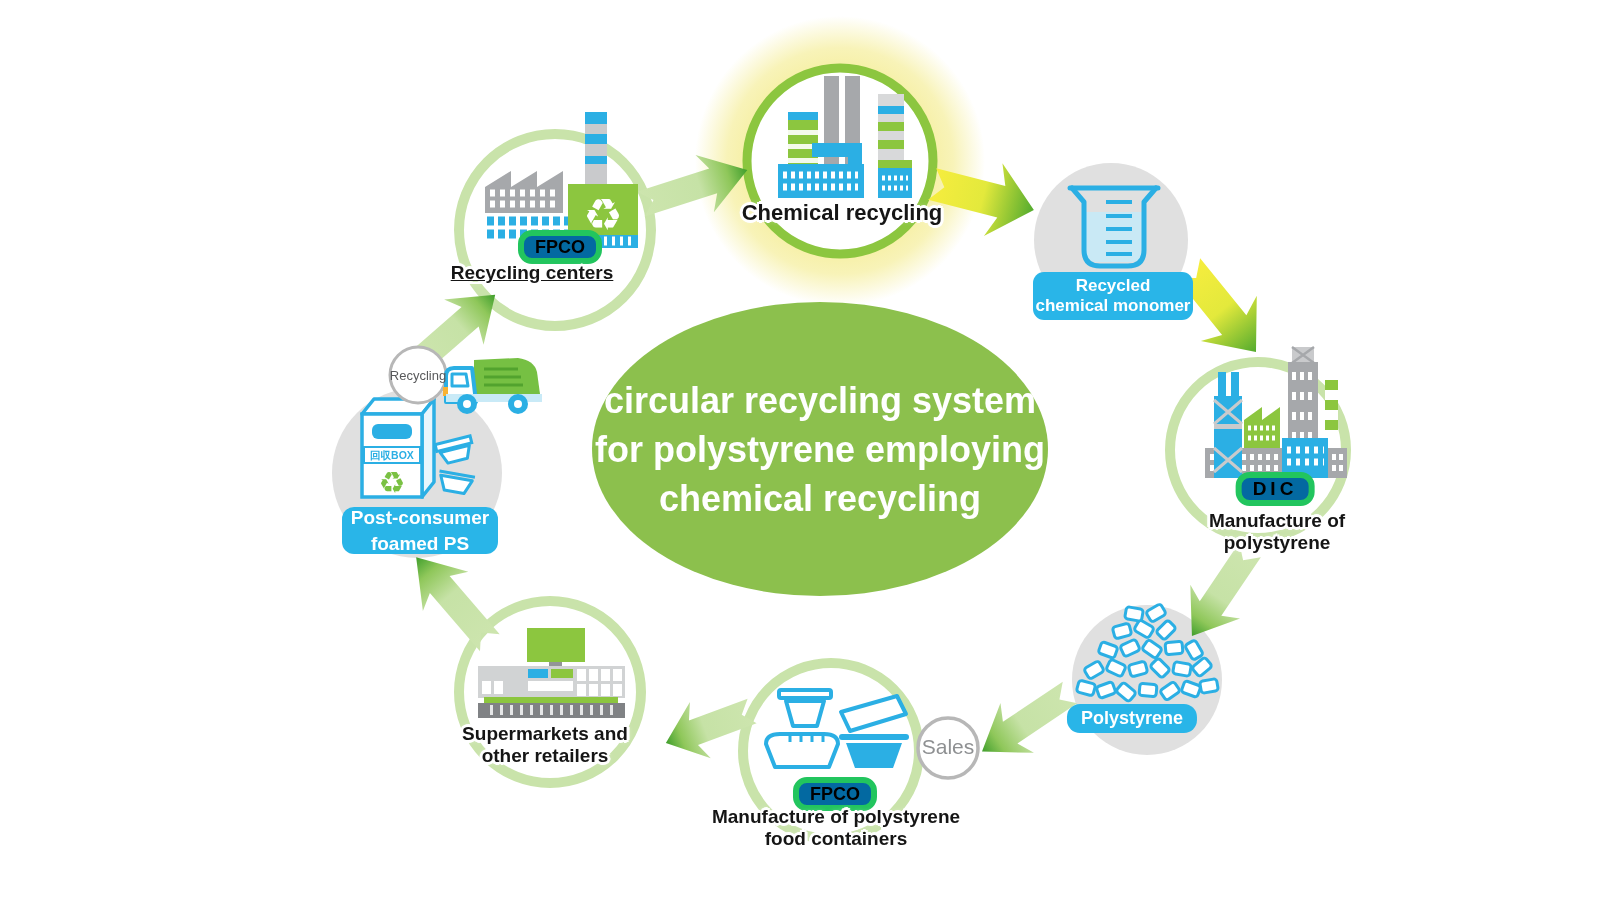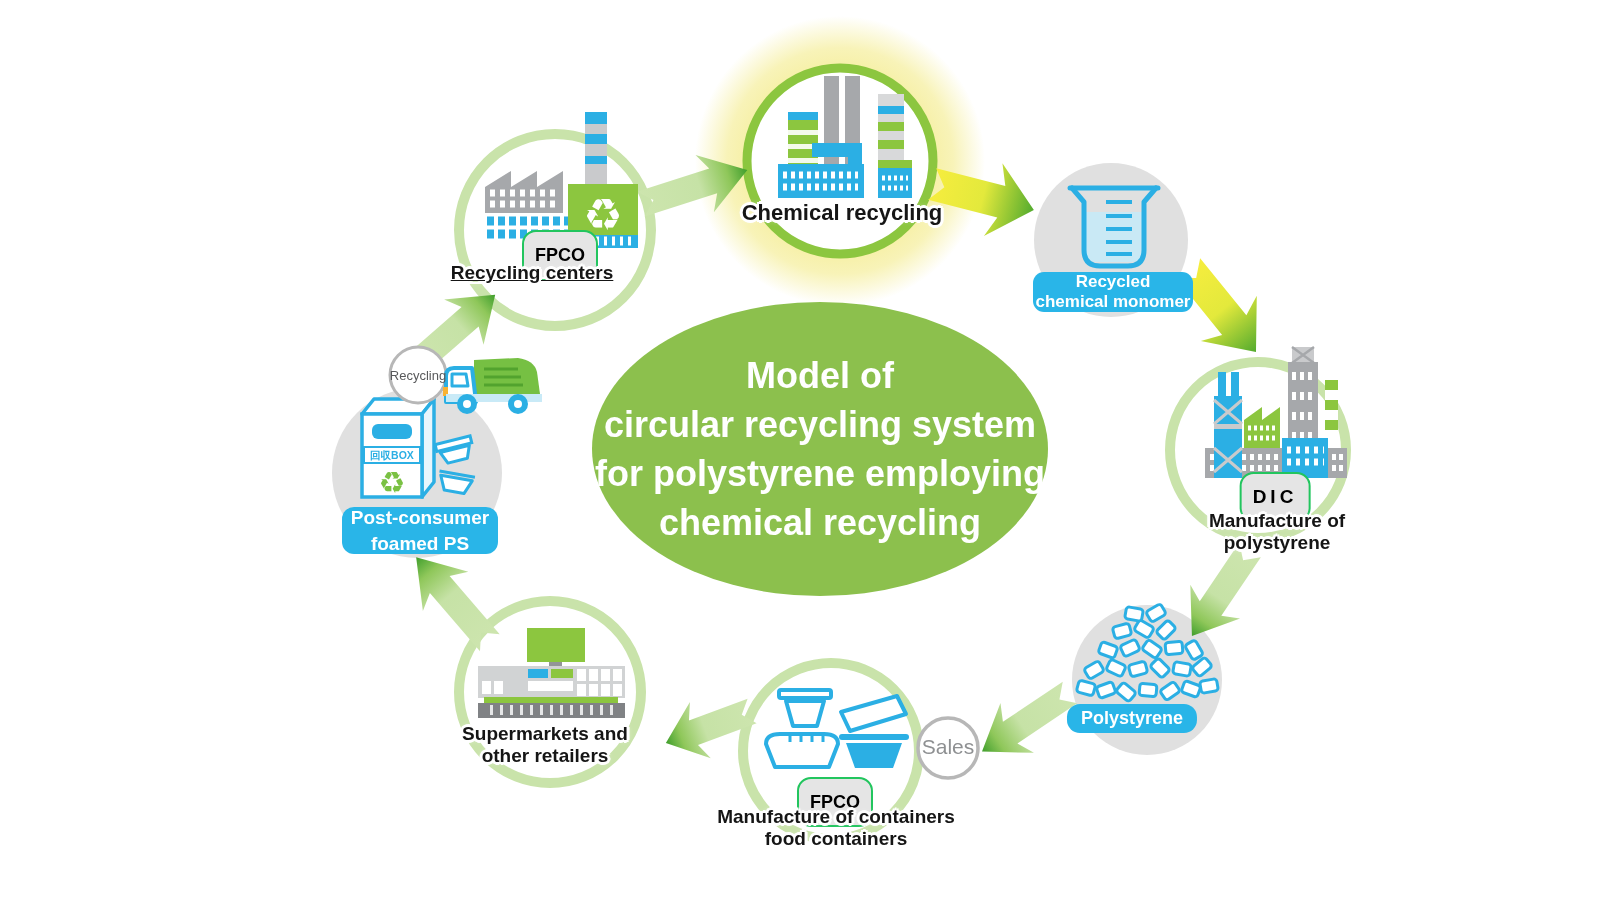--- a/index.html
+++ b/index.html
@@ -24,29 +24,29 @@
   .halo{text-shadow:-2px -2px 0 #fff,2px -2px 0 #fff,-2px 2px 0 #fff,2px 2px 0 #fff,
     -3px 0 0 #fff,3px 0 0 #fff,0 -3px 0 #fff,0 3px 0 #fff,0 0 6px #fff;}
   .lbl-xl{font-size:22px;}
   
   .badge-cyan{
     position:absolute;transform:translateX(-50%);
     background:var(--badge-cyan,#29B5E8);color:#fff;font-weight:bold;
     border-radius:11px;text-align:center;display:flex;flex-direction:column;
     justify-content:center;align-items:center;white-space:nowrap;
   }
-  .badge-styrene{left:1113px;top:272px;width:160px;height:40px;font-size:17px;line-height:20px;}
+  .badge-styrene{left:1113px;top:272px;width:160px;height:48px;font-size:17px;line-height:20px;}
   .badge-poly{left:1132px;top:704px;height:29px;padding:0 14px;font-size:18px;border-radius:13px;}
   .badge-postconsumer{left:420px;top:507px;width:156px;height:47px;font-size:19px;line-height:21.5px;border-radius:12px;justify-content:space-between;}
   
   .badge-box{
     position:absolute;transform:translateX(-50%);
-    background:#e5e5e5;border:2px solid #22c55e;border-radius:14px;
+    background:#0369a1;border:6px solid #22c55e;border-radius:14px;
     font-weight:bold;color:#000;text-align:center;white-space:nowrap;
-    padding:12px 11px;height:22px;line-height:22px;font-size:18px;
+    padding:0 11px;height:22px;line-height:22px;font-size:18px;
   }
   .badge-dic{letter-spacing:4px;font-size:19px;}
   
   .circle-lbl{position:absolute;transform:translateX(-50%);white-space:nowrap;text-align:center;}
   .lbl-collection{font-size:13px;color:#58595B;font-weight:500;}
   .lbl-sales{font-size:21px;color:#8E9092;font-weight:400;}
 </style>
 </head>
 <body>
 
@@ -268,21 +268,20 @@
       <circle cx="467" cy="404" r="10" fill="#2BAFE4"></circle>
         <circle cx="467" cy="404" r="4" fill="#fff"></circle>
       <circle cx="518" cy="404" r="10" fill="#2BAFE4"></circle>
         <circle cx="518" cy="404" r="4" fill="#fff"></circle>
     </g>
 
     <circle cx="948" cy="748" r="30" fill="#fff" stroke="#B7B7B7" stroke-width="3.5"></circle>
   </svg>
 
   <div class="center-ellipse">
-    <div>Model of</div>
     <div>circular recycling system</div>
     <div>for polystyrene employing</div>
     <div>chemical recycling</div>
   </div>
 
   <div class="lbl lbl-xl halo" style="left:842px;top:202px;">Chemical recycling</div>
 
   <div class="badge-box" style="left:560px;top:230px;">FPCO</div>
   <div class="lbl halo" style="left:532px;top:262px;text-decoration:underline;">Recycling centers</div>
 
@@ -296,21 +295,21 @@
     <div>Manufacture of</div>
     <div>polystyrene</div>
   </div>
 
   <div class="badge-cyan badge-poly">Polystyrene</div>
 
   <div class="circle-lbl lbl-sales" style="left:948px;top:735px;">Sales</div>
 
   <div class="badge-box" style="left:835px;top:777px;">FPCO</div>
   <div class="lbl halo" style="left:836px;top:806px;">
-    <div>Manufacture of containers</div>
+    <div>Manufacture of polystyrene</div>
     <div>food containers</div>
   </div>
 
   <div class="lbl halo" style="left:545px;top:723px;">
     <div>Supermarkets and</div>
     <div>other retailers</div>
   </div>
 
   <div class="badge-cyan badge-postconsumer">
     <div>Post-consumer</div>

